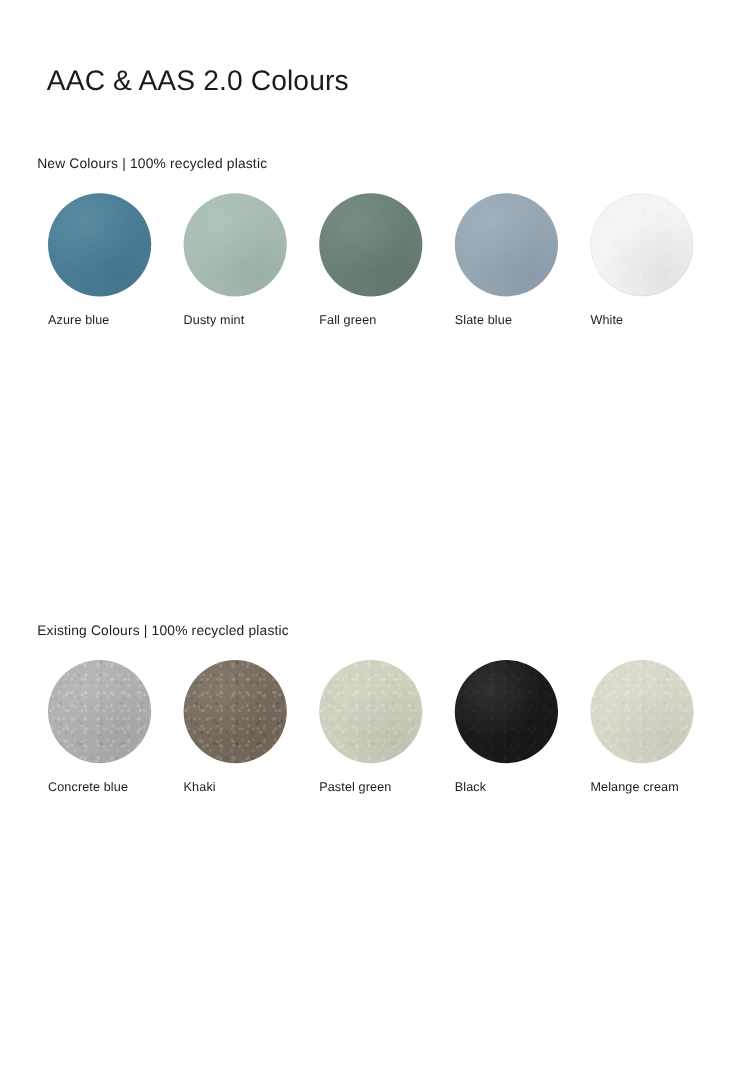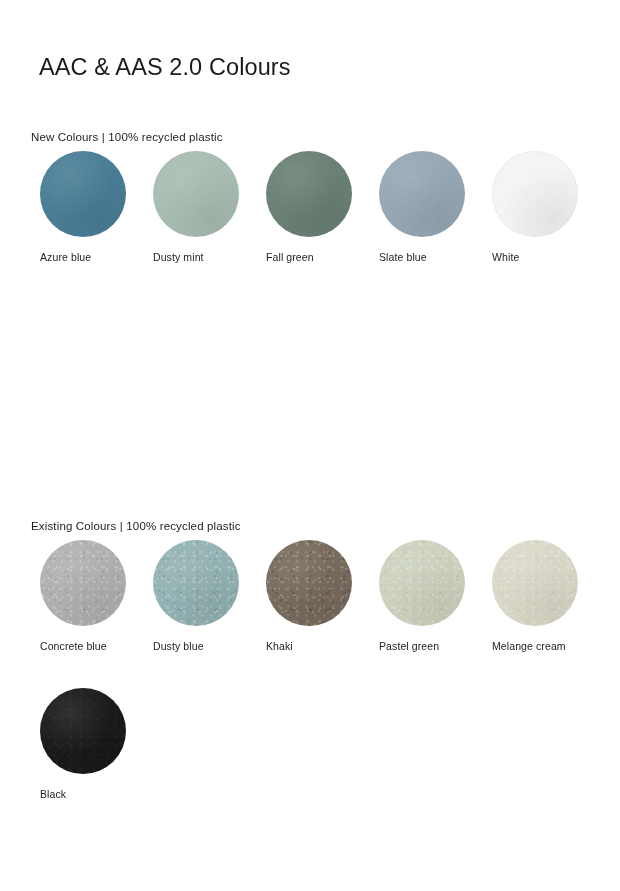--- a/index.html
+++ b/index.html
@@ -53,21 +53,21 @@
     font-weight: 400;
     letter-spacing: 0.15px;
     color: #1d1d1d;
     white-space: nowrap;
   }
 
   
   .grid {
     position: absolute;
     left: 40px;
-    top: 20px;
+    top: 30px;
     width: 560px;
     display: grid;
     grid-template-columns: repeat(5, 113px);
     grid-auto-rows: 148px;
     column-gap: 0px;
     row-gap: 0px;
   }
   .swatch-cell {
     position: relative;
     width: 113px;
@@ -170,50 +170,43 @@
     <div class="section-heading">Existing Colours | 100% recycled plastic</div>
     <div class="grid">
         <div class="swatch-cell">
           <div class="swatch-disc" style="background-color: rgb(176, 176, 174);">
             <span class="texture"></span>
             <span class="shade"></span>
           </div>
           <div class="swatch-label">Concrete blue</div>
         </div>
         <div class="swatch-cell">
-          <div class="swatch-disc" style="background-color: rgb(147, 178, 179);">
-            <span class="texture"></span>
-            <span class="shade"></span>
-          </div>
-          <div class="swatch-label">Dusty blue</div>
-        </div>
-        <div class="swatch-cell">
           <div class="swatch-disc" style="background-color: rgb(119, 107, 94);">
             <span class="texture"></span>
             <span class="shade"></span>
           </div>
           <div class="swatch-label">Khaki</div>
         </div>
         <div class="swatch-cell">
           <div class="swatch-disc" style="background-color: rgb(204, 210, 190);">
             <span class="texture"></span>
             <span class="shade"></span>
           </div>
           <div class="swatch-label">Pastel green</div>
         </div>
         <div class="swatch-cell">
+          <div class="swatch-disc" style="background-color: rgb(26, 26, 26);">
+            <span class="texture"></span>
+            <span class="shade"></span>
+          </div>
+          <div class="swatch-label">Black</div>
+        </div>
+        <div class="swatch-cell">
           <div class="swatch-disc" style="background-color: rgb(217, 216, 200);">
             <span class="texture"></span>
             <span class="shade"></span>
           </div>
           <div class="swatch-label">Melange cream</div>
-        </div>
-        <div class="swatch-cell">
-          <div class="swatch-disc" style="background-color: rgb(26, 26, 26);">
-            <span class="texture"></span>
-            <span class="shade"></span>
-          </div>
-          <div class="swatch-label">Black</div>
         </div>
       </div>
   </section>
 
 </div>
 
 </body></html>

